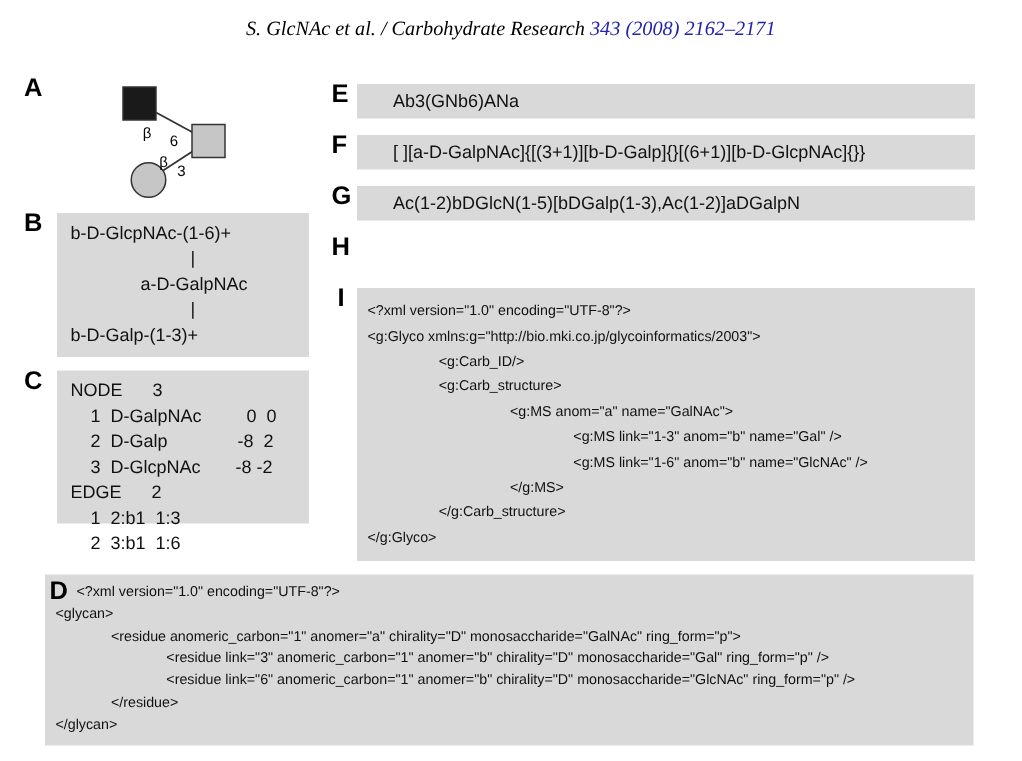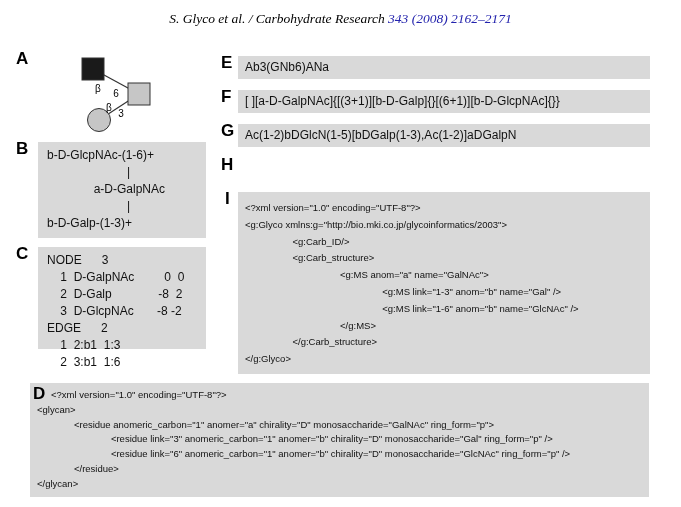--- a/index.html
+++ b/index.html
@@ -18,36 +18,36 @@
   }
   .dlabel { z-index: 2; }
   .gbox { position: absolute; background: var(--panel-bg, #d9d9d9); margin: 0; }
   pre.gbox { font-family: "Liberation Sans", sans-serif; white-space: pre; color: #111; }
   .code-md { font-size: 12px; line-height: 17px; padding: 5px 0 0 9px; }
   .code-sm { font-size: 9.5px; padding: 5px 0 0 7px; }
   .dpre { line-height: 14.8px; text-indent: 14px; width: 619px; height: 114px; }
   .ipre { line-height: 16.8px; padding-top: 8px; width: 412px; height: 182px; }
   .bar {
     width: 412px; height: 23px; font-size: 12px; line-height: 23px;
-    padding-left: 7px; white-space: pre; color: #111;
+    padding-left: 24px; white-space: pre; color: #111;
   }
   svg.diagram { position: absolute; left: 78px; top: 54px; }
   .bond { stroke: var(--outline, #333333); stroke-width: 1.2; }
   .res  { stroke: var(--outline, #333333); stroke-width: 1; }
   .res.dark { fill: var(--residue-dark, #1a1a1a); }
   .res.gray { fill: var(--residue-gray, #c6c6c6); }
   text.lk { font-size: 10px; fill: #000; text-anchor: middle; font-family: "Liberation Sans", sans-serif; }
 </style>
 </head>
 <body>
 
 <div class="page">
 
   <div class="running-head">
-    <span class="rh-text">S. Glyco et al. / Carbohydrate Research </span><span class="rh-link">343 (2008) 2162–2171</span>
+    <span class="rh-text">S. GlcNAc et al. / Carbohydrate Research </span><span class="rh-link">343 (2008) 2162–2171</span>
   </div>
 
   <div class="plabel" style="left:16px;top:50px">A</div>
   <svg class="diagram" width="100" height="86" viewBox="0 0 100 86">
     <line class="bond" x1="15" y1="15" x2="61" y2="40"></line>
     <line class="bond" x1="21" y1="66" x2="61" y2="40"></line>
     <rect class="res dark" x="4" y="4" width="22" height="22"></rect>
     <rect class="res gray" x="50" y="29" width="22" height="22"></rect>
     <circle class="res gray" cx="21" cy="66" r="11.5"></circle>
     <text class="lk" x="20" y="38">β</text>

